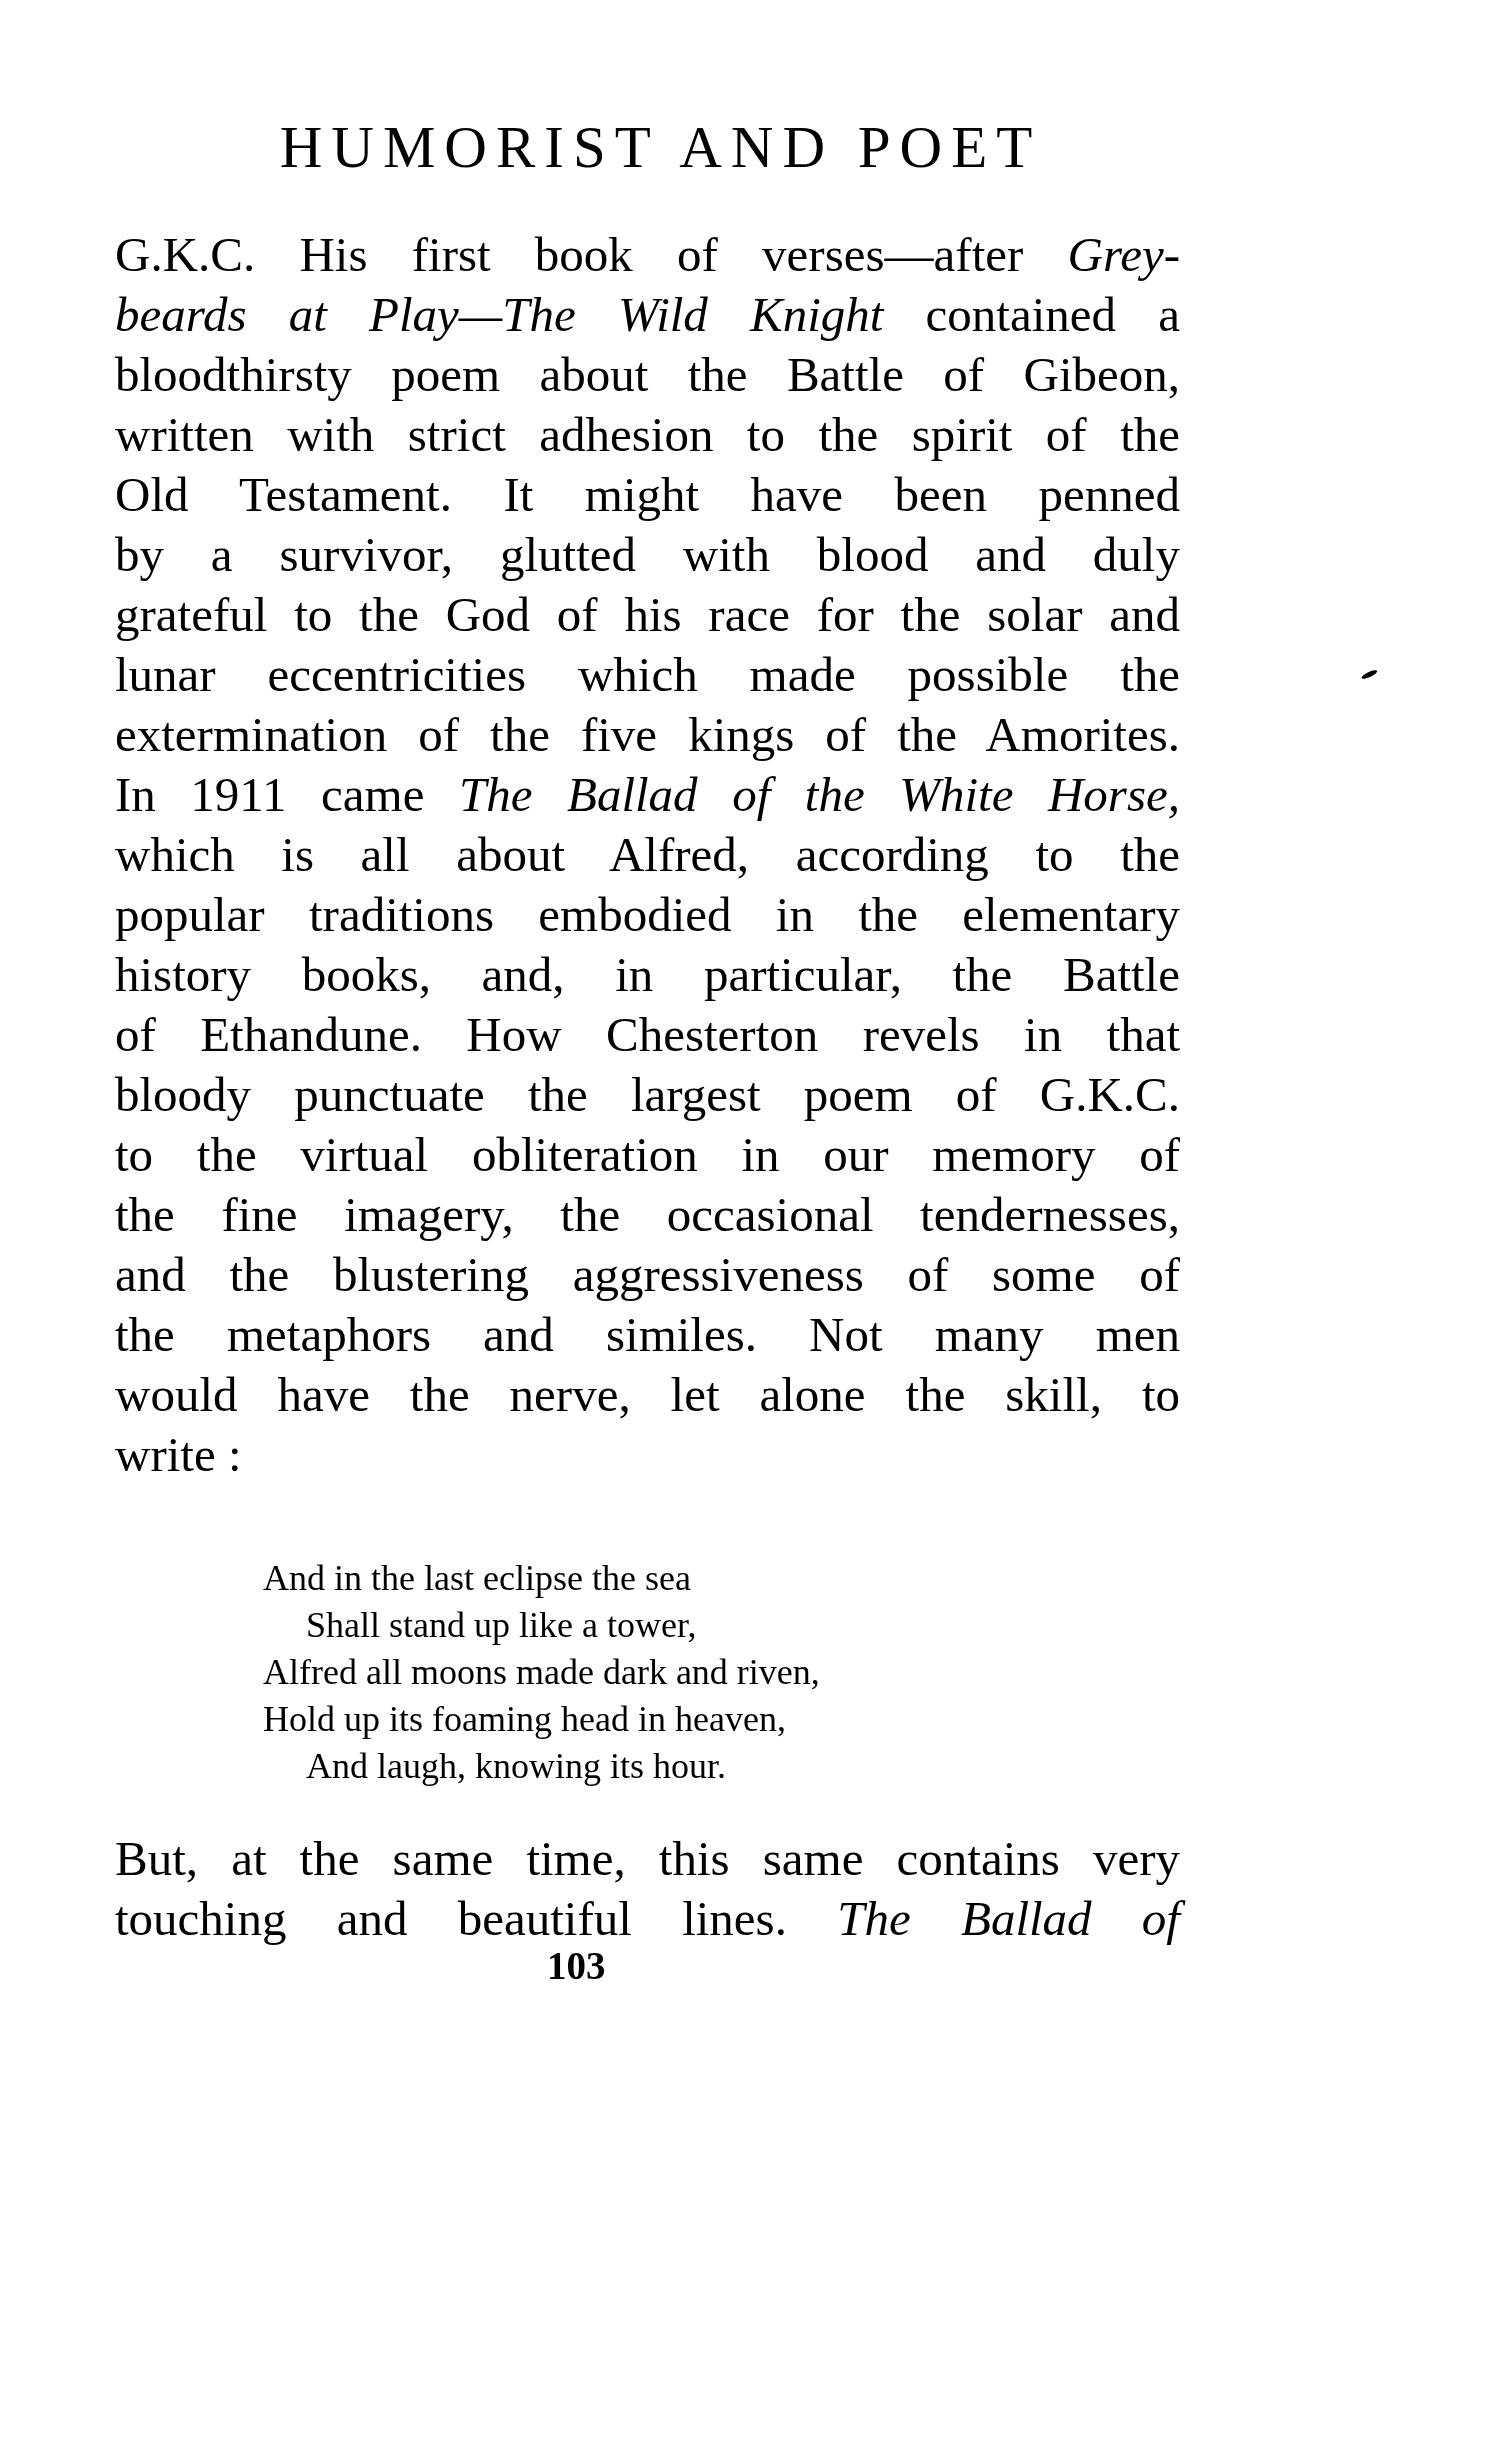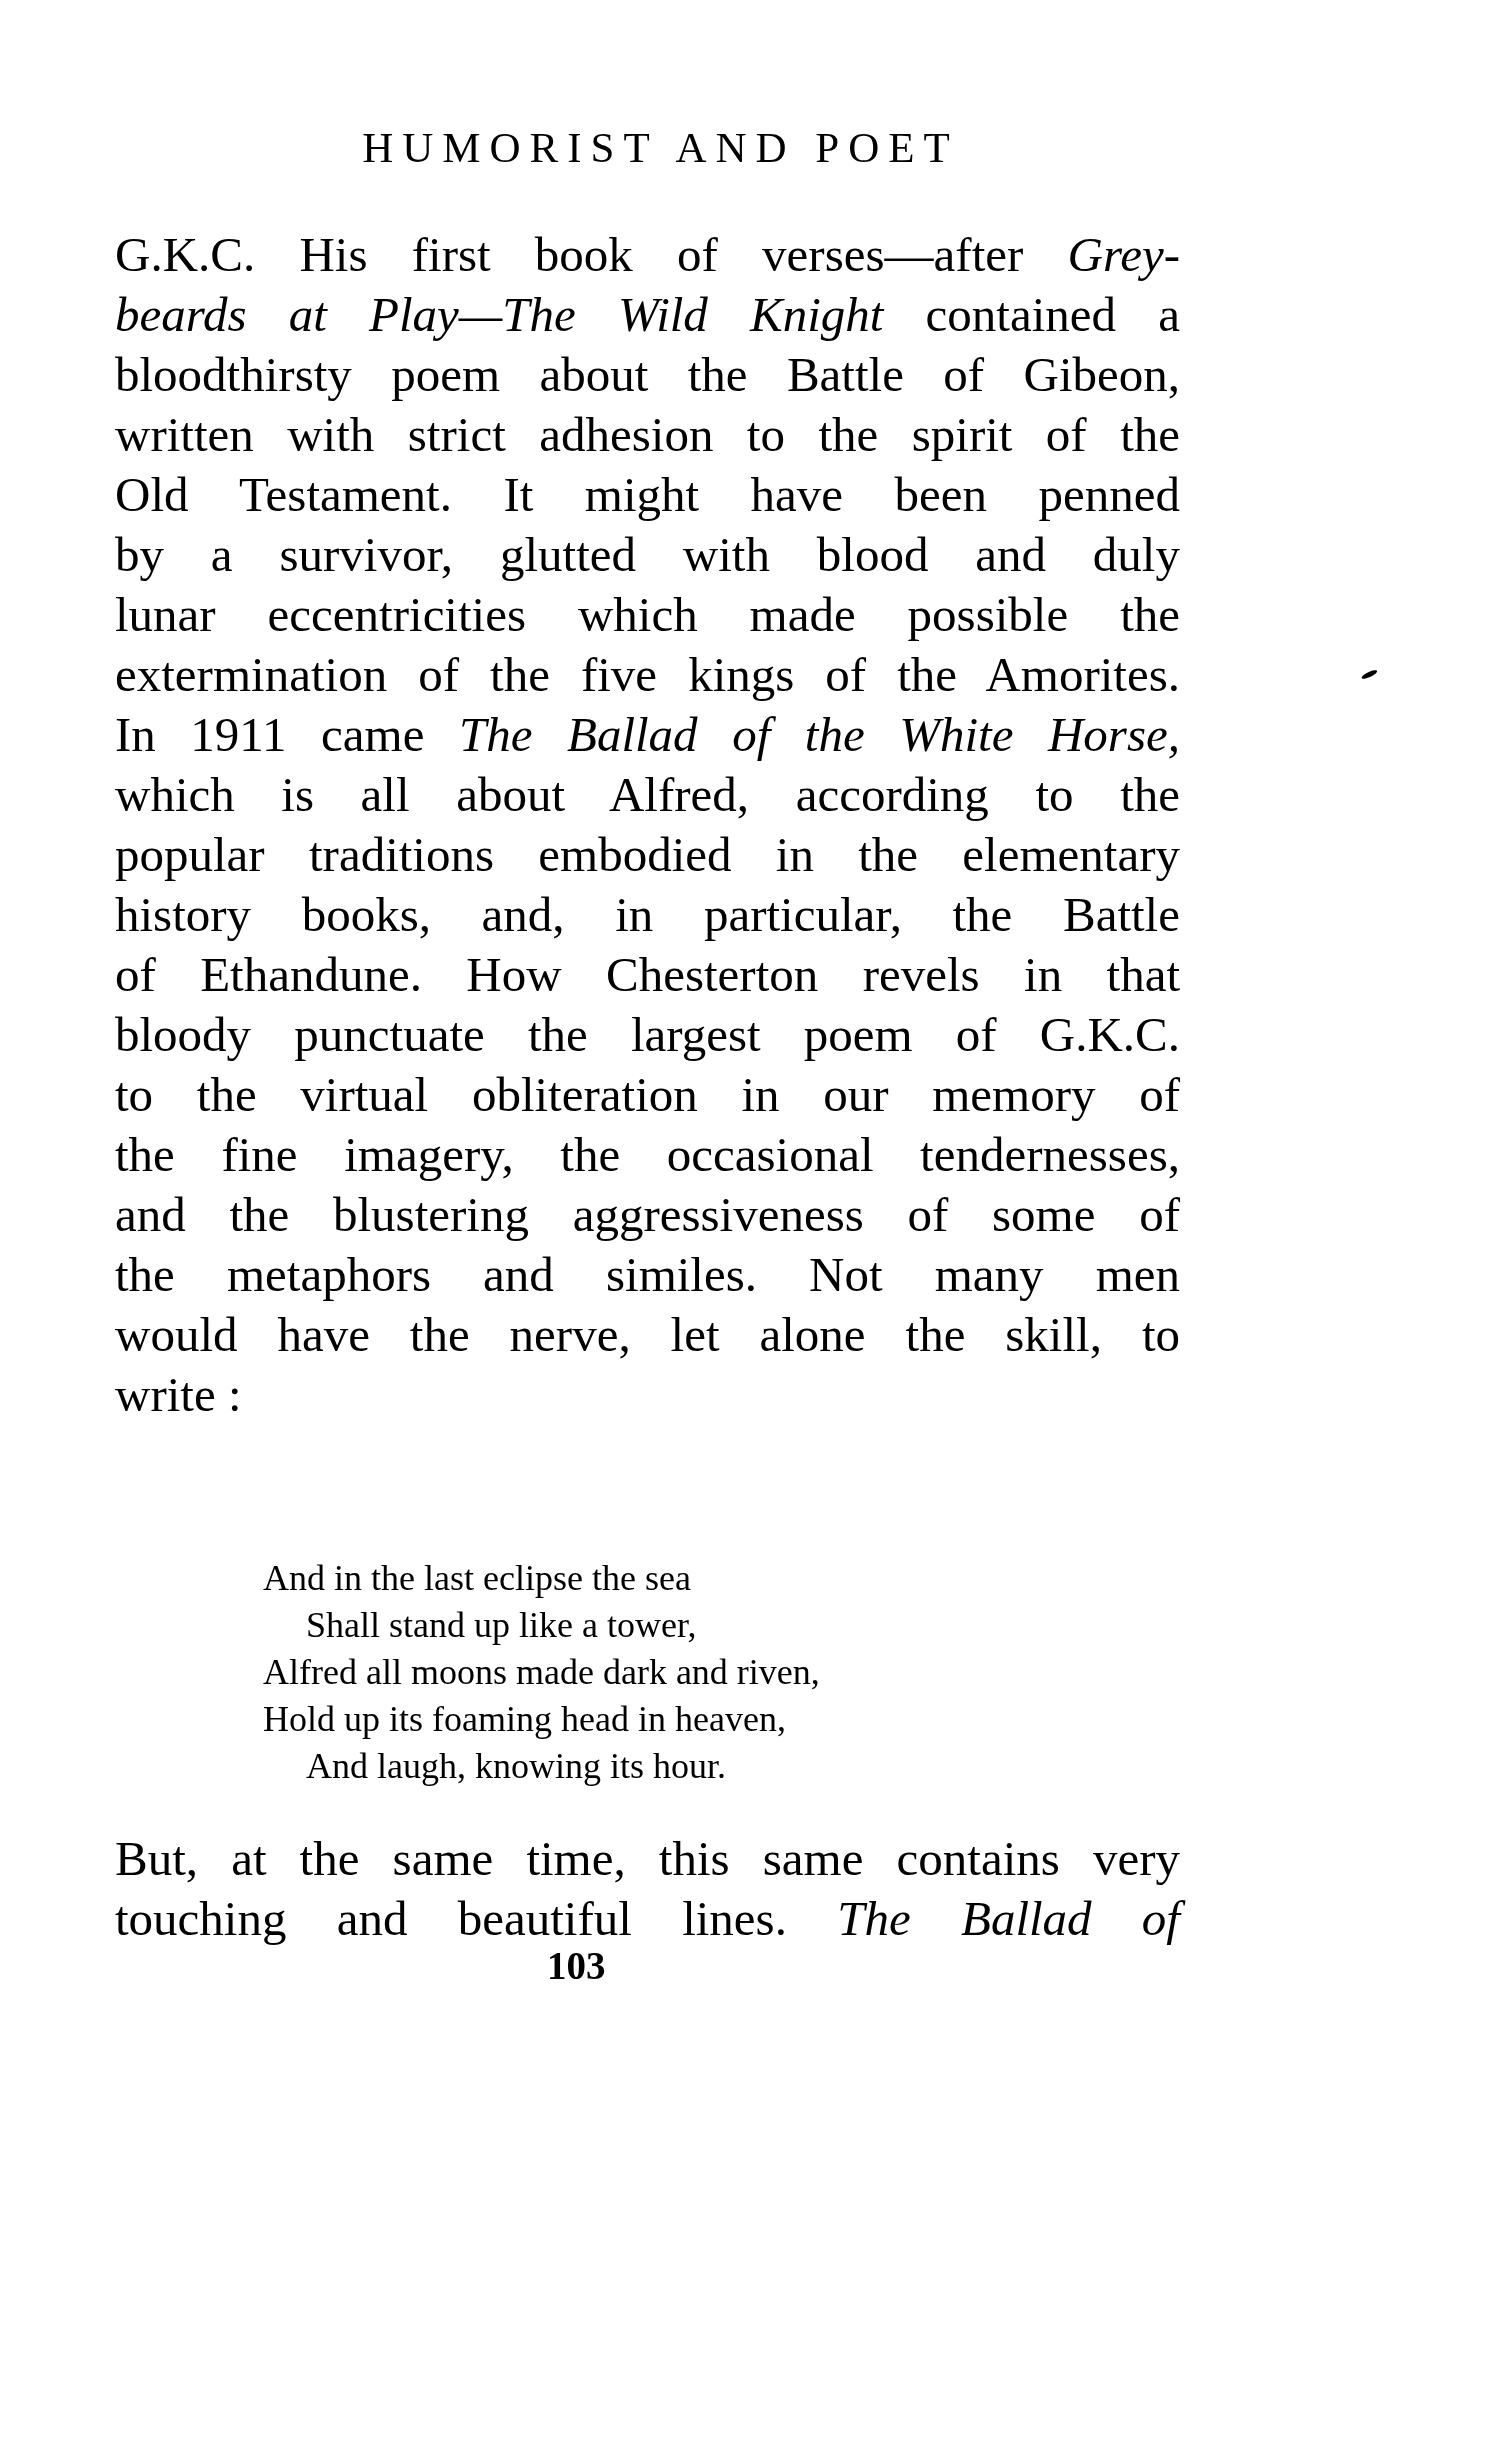--- a/index.html
+++ b/index.html
@@ -2,21 +2,21 @@
 <html style="font-size:12px"><head>
 <meta charset="utf-8">
 <style>
   html, body { margin: 0; padding: 0; background: #ffffff; }
   body {
     width: 1511px; height: 2462px; position: relative; overflow: hidden;
     font-family: "Liberation Serif", "DejaVu Serif", serif; color: #000;
   }
   .running-head {
     position: absolute; top: 121px; left: 228px; width: 865px;
-    text-align: center; font-size: 43px; letter-spacing: 9px;
+    text-align: center; font-size: 59px; letter-spacing: 9px;
     line-height: 53px; white-space: nowrap;
   }
   .body-block {
     position: absolute; left: 115px; width: 1065px;
     font-size: 49px; line-height: 60px;
   }
   .p1 { top: 225px; }
   .line {
     display: block; white-space: nowrap;
     text-align: justify; text-align-last: justify; height: 60px;
@@ -44,20 +44,21 @@
 
 <div class="running-head">HUMORIST AND POET</div>
 
 <div class="body-block p1">
     <span class="line"><span>G.K.C.  His first book of verses—after </span><i>Grey-</i></span>
     <span class="line"><i>beards at Play—The Wild Knight</i><span> contained a</span></span>
     <span class="line"><span>bloodthirsty poem about the Battle of Gibeon,</span></span>
     <span class="line"><span>written with strict adhesion to the spirit of the</span></span>
     <span class="line"><span>Old Testament.  It might have been penned</span></span>
     <span class="line"><span>by a survivor, glutted with blood and duly</span></span>
+    <span class="line"><span>grateful to the God of his race for the solar and</span></span>
     <span class="line"><span>lunar eccentricities which made possible the</span></span>
     <span class="line"><span>extermination of the five kings of the Amorites.</span></span>
     <span class="line"><span>In 1911 came </span><i>The Ballad of the White Horse,</i></span>
     <span class="line"><span>which is all about Alfred, according to the</span></span>
     <span class="line"><span>popular traditions embodied in the elementary</span></span>
     <span class="line"><span>history books, and, in particular, the Battle</span></span>
     <span class="line"><span>of Ethandune.  How Chesterton revels in that</span></span>
     <span class="line"><span>bloody punctuate the largest poem of G.K.C.</span></span>
     <span class="line"><span>to the virtual obliteration in our memory of</span></span>
     <span class="line"><span>the fine imagery, the occasional tendernesses,</span></span>

